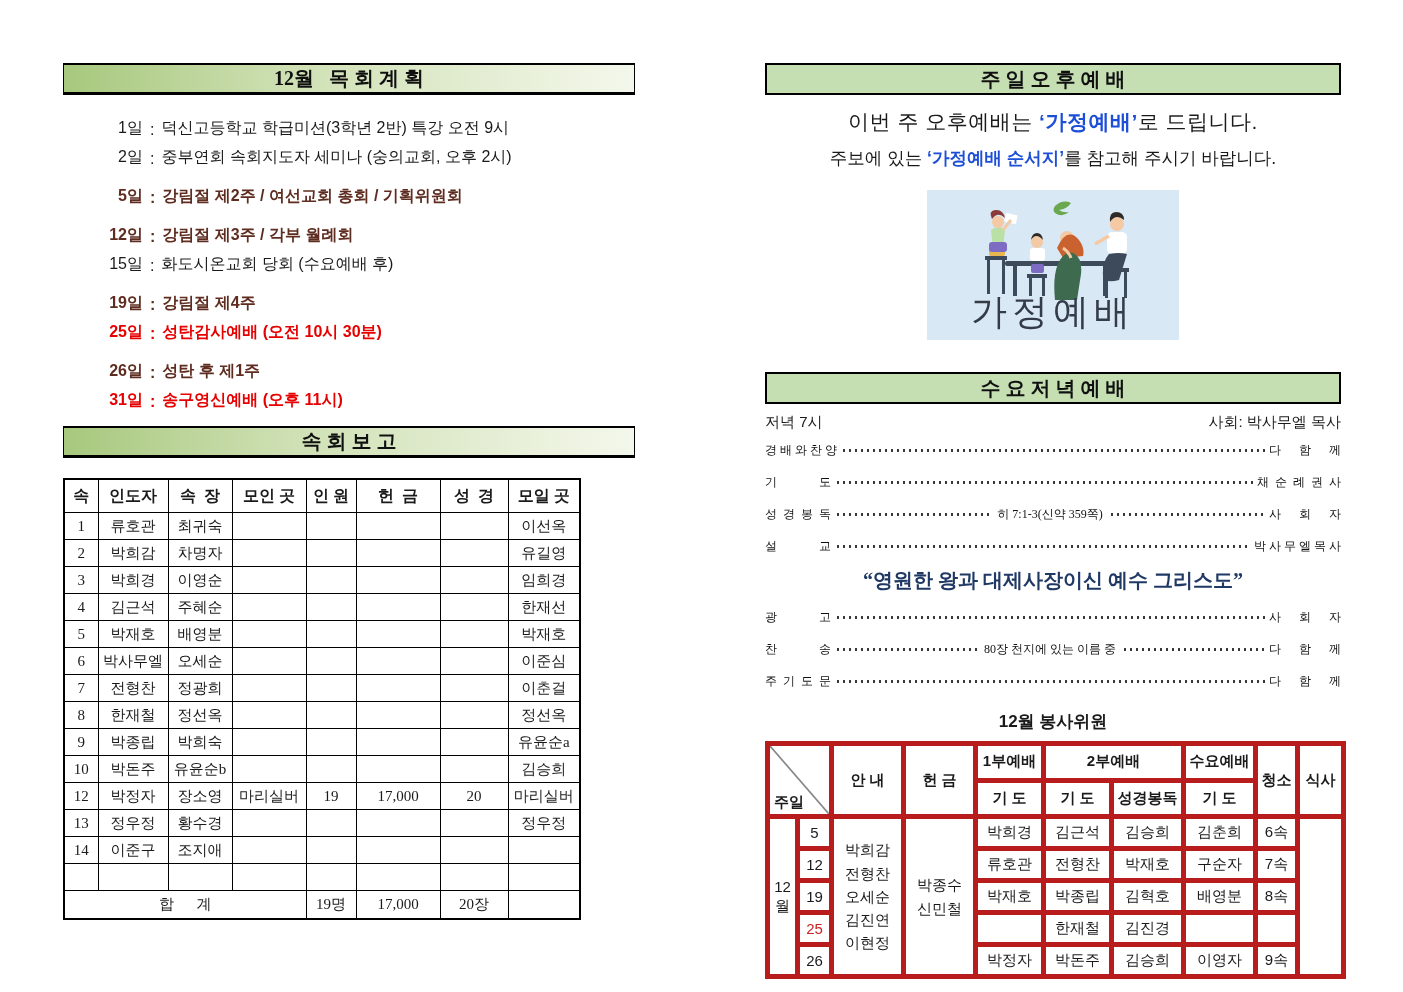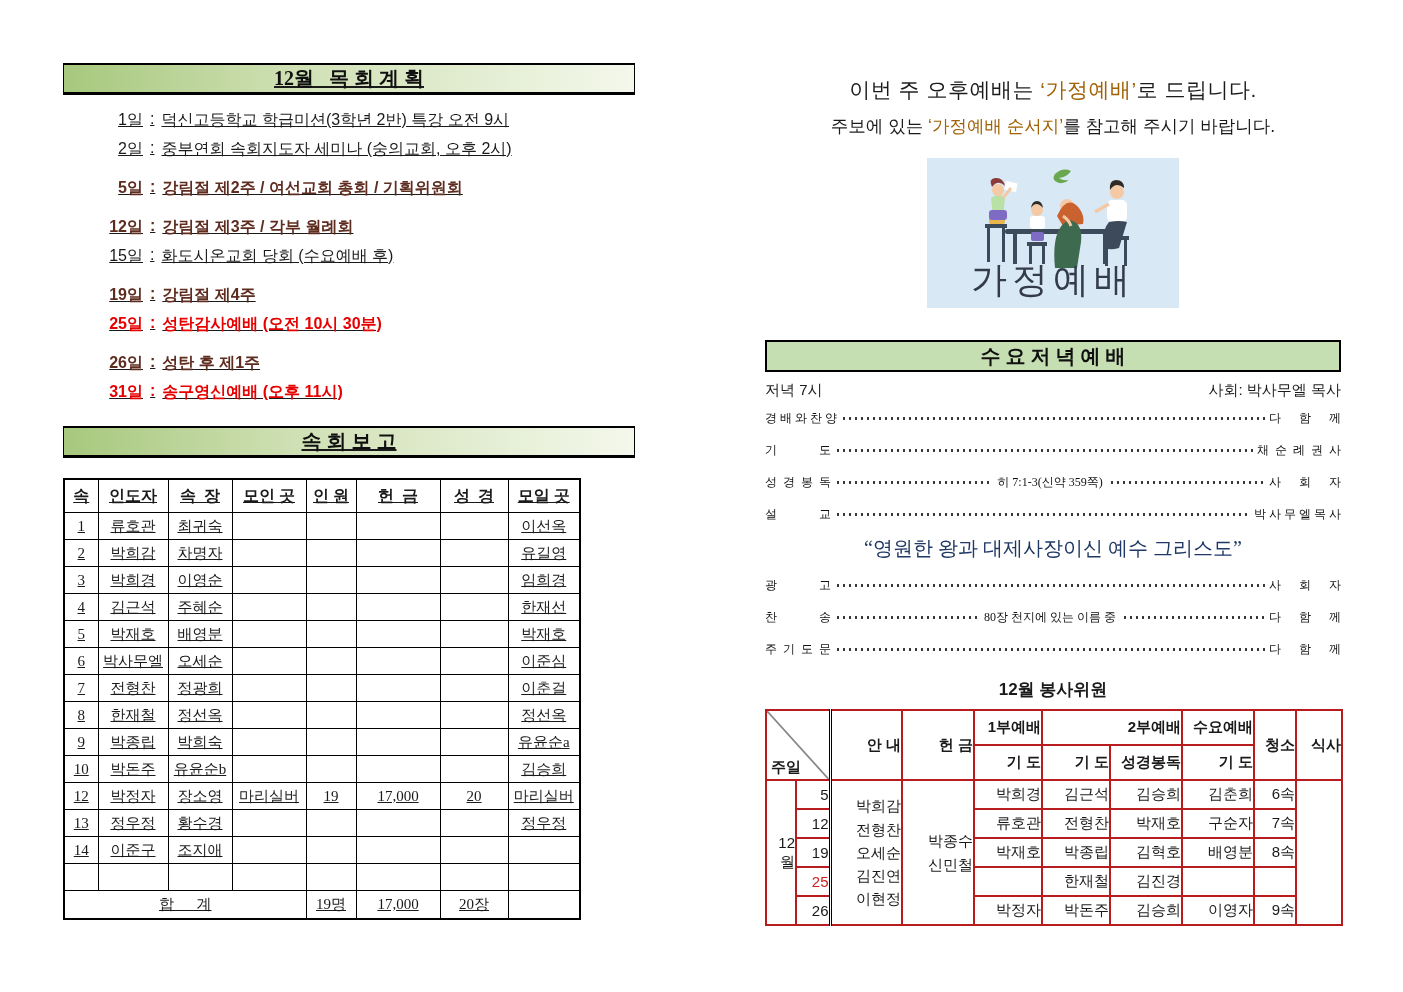--- a/index.html
+++ b/index.html
@@ -2,40 +2,40 @@
 <html><head>
 <meta charset="utf-8">
 <style>
   html,body{margin:0;padding:0;}
   body{
     width:1403px;height:992px;position:relative;background:#ffffff;
     font-family:"Liberation Sans", sans-serif;color:#1a1a1a;
     -webkit-font-smoothing:antialiased;
   }
   .page{position:absolute;top:63px;}
-  #left-page{left:63px;width:572px;text-decoration:underline;}
+  #left-page{left:63px;width:572px;}
   #right-page{left:765px;width:576px;}
 
   
   .band{
     height:32px;display:flex;align-items:center;justify-content:center;
     font-family:"Liberation Serif", serif;font-weight:bold;font-size:20px;color:#101010;
     box-sizing:border-box;white-space:pre;
   }
   .band-grad{
     background:linear-gradient(90deg,#a7c87d 0%,#cfe0b4 40%,#eef4e2 90%,#f3f7ec 100%);
     border:1px solid #000;border-top-width:2px;border-bottom:3px solid #000;
   }
   .band-solid{
     background:#c5deb2;border:2px solid #000;
   }
 
   
   .events{padding:15px 0 0 34px;}
-  .event-line{height:29px;display:flex;align-items:flex-start;font-size:16px;}
+  .event-line{height:29px;display:flex;align-items:flex-end;font-size:16px;}
   .event-line.gap{margin-top:10px;}
   .event-day{width:46px;text-align:right;font-weight:inherit;}
   .event-sep{padding:0 7px;}
   .style-normal{color:#1a1a1a;font-weight:normal;}
   .style-maroon{color:#5e2d20;font-weight:bold;}
   .style-red{color:#e60000;font-weight:bold;}
 
   
   #report-band{margin-top:15px;}
   table.report{
@@ -45,53 +45,53 @@
   }
   .report th,.report td{
     border:1px solid #000;text-align:center;padding:0;height:26px;
     white-space:pre;overflow:hidden;
   }
   .report thead th{height:32px;font-weight:bold;font-size:16px;}
   .report .total-row td{height:27px;}
 
   
   .line1{margin-top:13px;text-align:center;font-size:21px;letter-spacing:0.5px;}
-  .line1 .em,.line2 .em{color:#a16207;font-weight:normal;}
+  .line1 .em,.line2 .em{color:#1d4ed8;font-weight:bold;}
   .line2{margin-top:10px;text-align:center;font-size:17.5px;}
 
   .illustration{
     width:252px;height:150px;margin:20px auto 0;background:#d9e8f5;
   }
 
   
   #evening-band{margin-top:32px;}
   .meta{display:flex;justify-content:space-between;font-size:15px;margin-top:9px;}
   .order{margin-top:2px;font-family:"Liberation Serif", serif;}
   .order-line{display:flex;align-items:center;height:32px;font-size:12px;color:#111;}
   .order-label{white-space:pre;}
   .order-mid{white-space:pre;padding:0 2px;}
   .order-right{white-space:pre;text-align:center;}
   .leader{
     flex:1 1 auto;height:9px;margin:0 4px;
     background-image:radial-gradient(circle,#333 1.1px,transparent 1.5px);
     background-size:6px 9px;background-repeat:repeat-x;background-position:left center;
   }
   .sermon{
-    text-align:center;font-family:"Liberation Serif", serif;font-weight:normal;
+    text-align:center;font-family:"Liberation Serif", serif;font-weight:bold;
     font-size:20px;color:#1f3864;height:37px;line-height:37px;white-space:pre;
   }
 
   
   .committee-title{text-align:center;font-weight:bold;font-size:17px;margin-top:13px;}
   table.committee{
     border-collapse:collapse;width:576px;margin-top:8px;font-size:15px;
     table-layout:fixed;border:2px solid #000;
   }
   .committee th,.committee td{
-    border:2px solid #b91c1c;text-align:right;padding:0;height:27px;overflow:hidden;
+    border:5px solid #b91c1c;text-align:center;padding:0;height:27px;overflow:hidden;
   }
   .committee thead th{font-weight:bold;height:27px;white-space:pre;}
   .dbl{border-left:3px double #000 !important;}
   .corner{position:relative;}
   .corner svg{position:absolute;left:0;top:0;width:100%;height:100%;}
   .corner-label{position:absolute;left:4px;bottom:2px;font-weight:bold;font-size:15px;}
   .month-cell,.annae-cell,.heongeum-cell{white-space:pre-line;line-height:1.55;}
   .month-cell{line-height:1.25;}
   .date-red{color:#cc2222;}
 </style>
@@ -324,20 +324,21 @@
         <td>17,000</td>
         <td>20장</td>
         <td></td>
       </tr>
     </tfoot>
   </table>
 </div>
 
 <div class="page" id="right-page">
 
+  <div class="band band-solid">주 일 오 후 예 배</div>
 
   <div class="line1">
     <span>이번 주 오후예배는 </span><span class="em">‘가정예배’</span><span>로 드립니다.</span>
   </div>
   <div class="line2">
     <span>주보에 있는 </span><span class="em">‘가정예배 순서지’</span><span>를 참고해 주시기 바랍니다.</span>
   </div>
 
   <div class="illustration">
     <svg viewBox="0 0 252 150" width="252" height="150" xmlns="http://www.w3.org/2000/svg">

